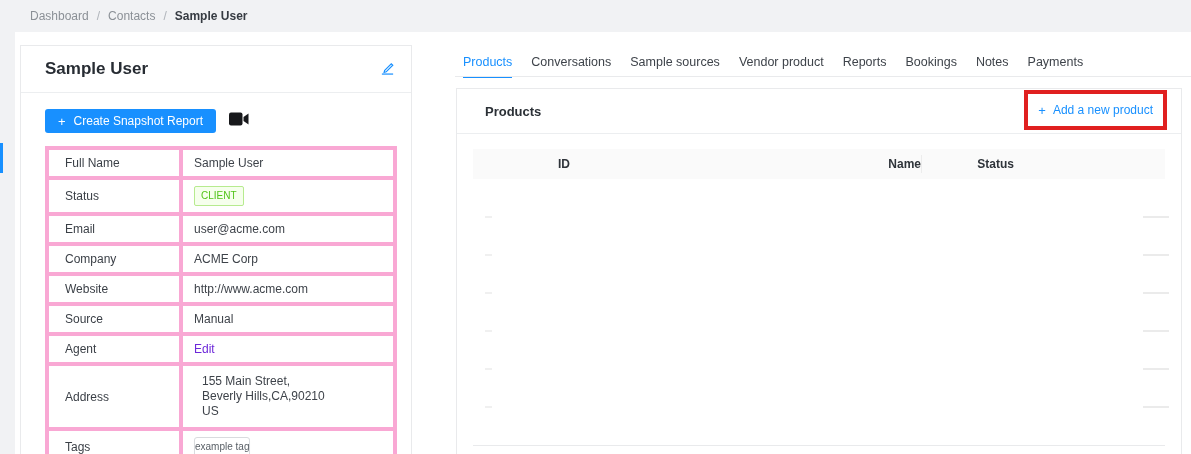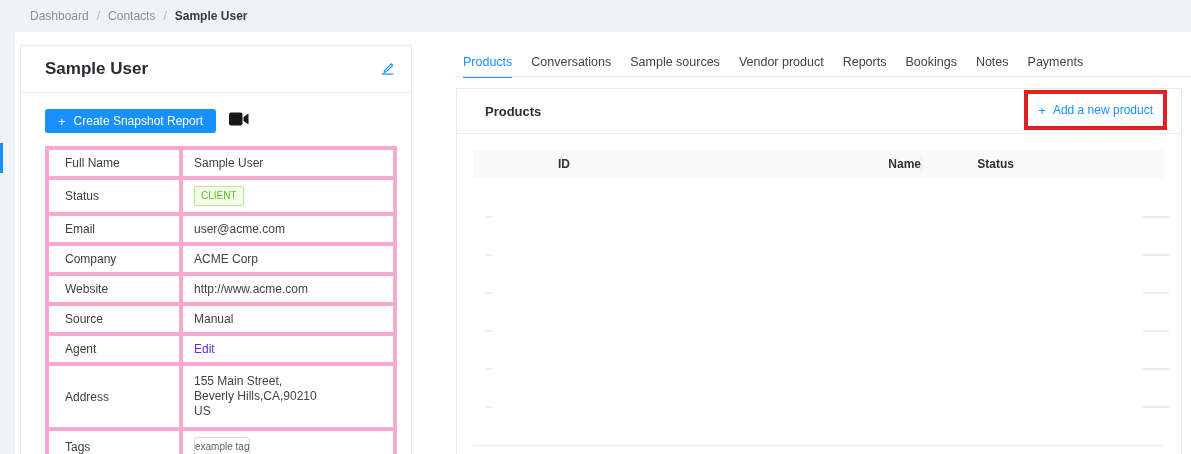--- a/index.html
+++ b/index.html
@@ -41,21 +41,21 @@
     border:none; border-radius:3px; display:inline-flex; align-items:center; gap:8px;
     font-family:"Liberation Sans", sans-serif; cursor:pointer;
   }
   .btn-primary .plus { font-size:13px; line-height:1; }
   .camera-btn { display:flex; align-items:center; cursor:pointer; }
 
   table.fields { width:352px; border-collapse:collapse; font-size:12px; color:#3e434a; }
   table.fields td { border:4px solid #f9a8d4; vertical-align:middle; }
   td.f-label { width:134px; padding:6px 8px 6px 16px; color:#3a3f46; }
   td.f-value { padding:6px 8px 6px 11px; }
-  td.f-value .ml-line { line-height:15px; }
+  td.f-value .ml-line { line-height:15px;margin-left:8px; }
   td.f-value.multiline { padding-top:8px; padding-bottom:8px; }
   .badge-client {
     display:inline-block; font-size:10px; line-height:14px; padding:2px 6px;
     color:#52c41a; background:#f6ffed; border:1px solid #b7eb8f; border-radius:2px;
   }
   .tag-chip {
     display:inline-block; font-size:10px; line-height:14px; padding:2px 0;
     color:#5a6067; background:#ffffff; border:1px solid #d9dbde; border-radius:3px;
     box-shadow:0 1px 1px rgba(0,0,0,0.04);
   }

